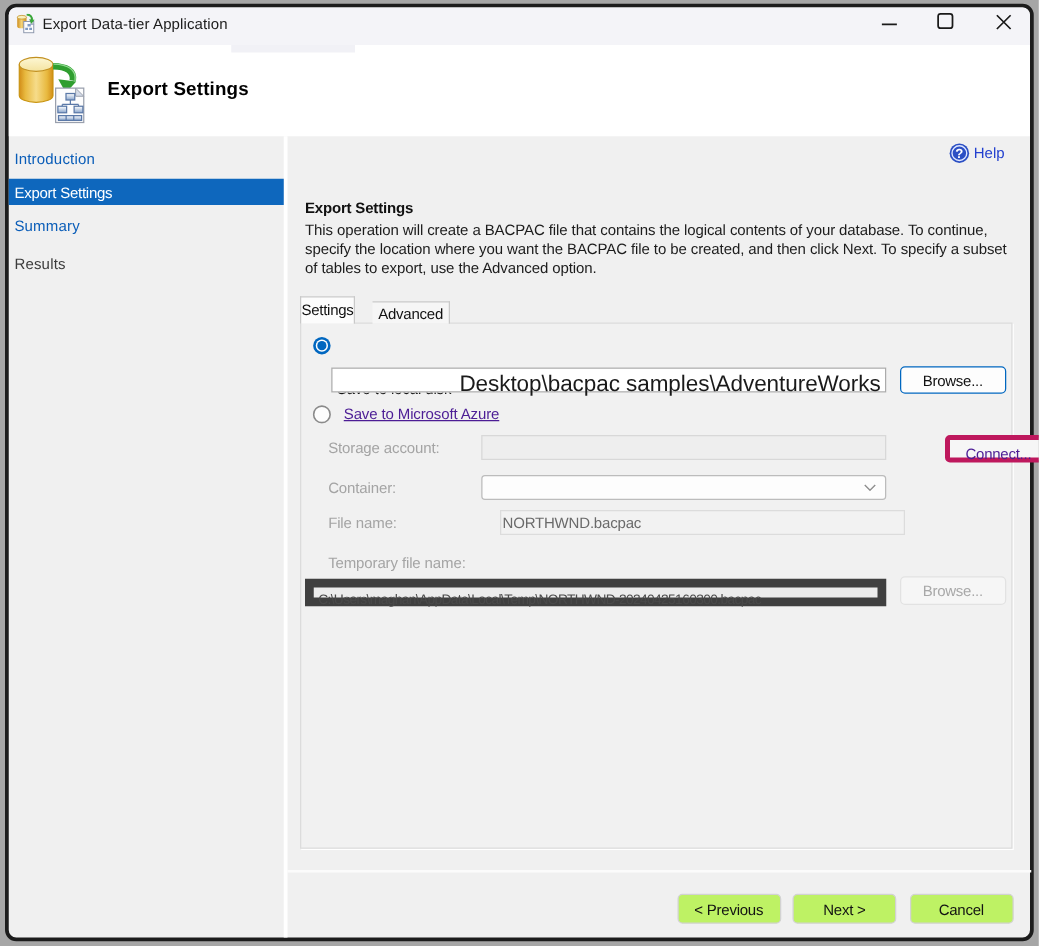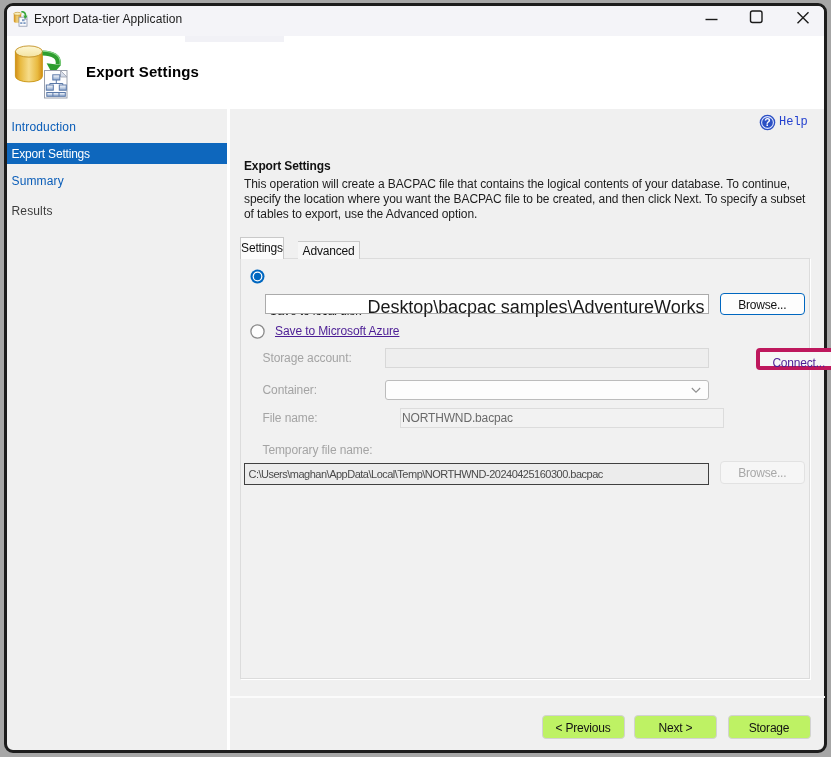--- a/index.html
+++ b/index.html
@@ -15,21 +15,21 @@
 #vline { left:226.5px; top:108.5px; width:3px; height:641.5px; background:#ffffff; }
 #hline { left:229.5px; top:695.5px; width:595px; height:2px; background:#fbfbfb; }
 
 .navitem { left:11.5px; font-size:12px; letter-spacing:0.15px; }
 #nav1 { top:119.5px; color:#0a5db8; }
 #navsel { left:7px; top:143px; width:219.5px; height:20.5px; background:#0e67bd; }
 #navseltext { left:4.5px; top:4px; color:#ffffff; font-size:12px; letter-spacing:-0.2px; position:absolute; }
 #nav3 { top:174px; color:#0a5db8; }
 #nav4 { top:203.5px; color:#3c3c3c; }
 
-#helptext { left:779px; top:115px; font-size:12px; color:#2340cf;font-family:Liberation Mono, monospace; }
+#helptext { left:779px; top:115px; font-size:12px; color:#2340cf; }
 #h2 { left:244px; top:159px; font-size:12px; font-weight:bold; color:#111; letter-spacing:-0.15px; }
 #para { left:244px; top:176.5px; font-size:12px; color:#1c1c1c; line-height:15.2px; letter-spacing:-0.08px; }
 
 #tab1 { left:240px; top:236.5px; width:44px; height:22px; background:#fcfcfc; border:1px solid #c9c9c9; border-bottom:none; z-index:3; font-size:12px; color:#111; text-align:center; padding-top:3px; letter-spacing:-0.2px;}
 #tab2 { left:298px; top:240.5px; width:62px; height:18px; background:#f6f6f6; border:1px solid #c9c9c9; border-bottom:none; border-left:none; z-index:1; font-size:12px; color:#111; text-align:center; padding-top:2px; letter-spacing:-0.2px;}
 #panel { left:240px; top:258px; width:570px; height:421px; border:1px solid #dcdcdc; background:#f1f1f1; box-shadow:1px 1px 0 #ffffff; z-index:0;}
 
 .lbl { font-size:12px; letter-spacing:-0.1px; }
 #rlbl1 { left:269.5px; top:269.5px; color:#161616;margin-top:34px; }
 #rlbl2 { left:275px; top:324px; color:#4c1d95;text-decoration:underline; }
@@ -39,21 +39,21 @@
 #connect { left:756px; top:347.5px; background:#f6f6f6; border:4px solid #be185d; color:#4c1d95; }
 #browse2 { left:719.5px; top:461px; background:#f6f6f6; border:1px solid #e2e2e2; color:#a8a8a8; }
 .dlbl { color:#a4a4a4; }
 #lblstorage { left:262.5px; top:351px; }
 #lblcontainer { left:262.5px; top:383px; }
 #lblfile { left:262.5px; top:411px; }
 #lbltemp { left:262.5px; top:442.5px; }
 #input2 { left:385px; top:348px; width:323.5px; height:20px; background:#eeeeee; border:1px solid #d8d8d8; }
 #combo { left:385px; top:380px; width:323.5px; height:20px; background:#fdfdfd; border:1px solid #bcbcbc; border-radius:3px; }
 #input3 { left:400px; top:408px; width:323.5px; height:20px; background:#f2f2f2; border:1px solid #dcdcdc; font-size:12px; color:#6a6a6a; padding:2px 0 0 1px; letter-spacing:-0.15px; }
-#input4 { left:243.5px; top:462.5px; width:465px; height:22px; background:#ececec; border:1px solid #404040; font-size:11px; color:#4a4a4a; padding:4.5px 0 0 4px; letter-spacing:-0.5px; }
+#input4 { left:243.5px; top:462.5px; width:465px; height:22px; background:#ececec; border:7px solid #404040; font-size:11px; color:#4a4a4a; padding:4.5px 0 0 4px; letter-spacing:-0.5px; }
 
 .bbtn { width:83px; height:24.5px; background:#bef264; border:1px solid #d2d2d2; border-radius:4px; font-size:12px; color:#131313; text-align:center; padding-top:5px; letter-spacing:-0.2px; }
 #prev { left:541.5px; top:714.5px; }
 #next { left:634px; top:714.5px; }
 #cancel { left:727.5px; top:714.5px; }
 </style>
 </head>
 <body>
 <div class="abs" id="win"></div>
 <div class="abs" id="titlebar"></div>
@@ -166,13 +166,13 @@
     </svg>
 </div>
 <div class="abs lbl dlbl" id="lblfile">File name:</div>
 <div class="abs" id="input3">NORTHWND.bacpac</div>
 <div class="abs lbl dlbl" id="lbltemp">Temporary file name:</div>
 <div class="abs" id="input4">C:\Users\maghan\AppData\Local\Temp\NORTHWND-20240425160300.bacpac</div>
 <div class="abs btn" id="browse2">Browse...</div>
 
 <div class="abs bbtn" id="prev">&lt; Previous</div>
 <div class="abs bbtn" id="next">Next &gt;</div>
-<div class="abs bbtn" id="cancel">Storage</div>
+<div class="abs bbtn" id="cancel">Cancel</div>
 
 </body></html>

